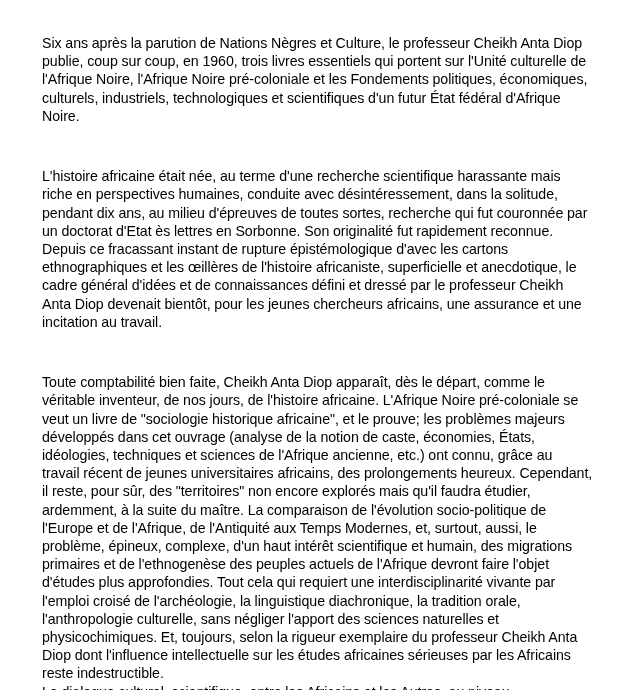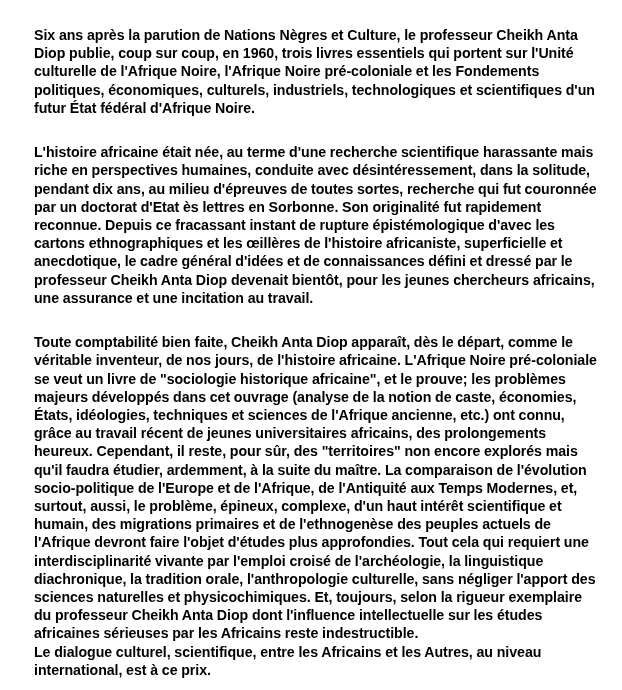--- a/index.html
+++ b/index.html
@@ -27,24 +27,23 @@
   .article-body {
     font-size: 14.2px;
     line-height: 18.2px;
     text-align: left;
     color: #000000;
     letter-spacing: -0.05px;
     word-spacing: -0.15px;
   }
 
   .paragraph {
-    margin: 4px;
+    margin: 12px;
     padding: 0;
     white-space: pre-wrap;
-    font-weight: bold;
   }
 
   .paragraph-spacer {
     height: 18.2px;
     line-height: 18.2px;
     font-size: 14.2px;
   }
 </style>
 </head>
 <body>

